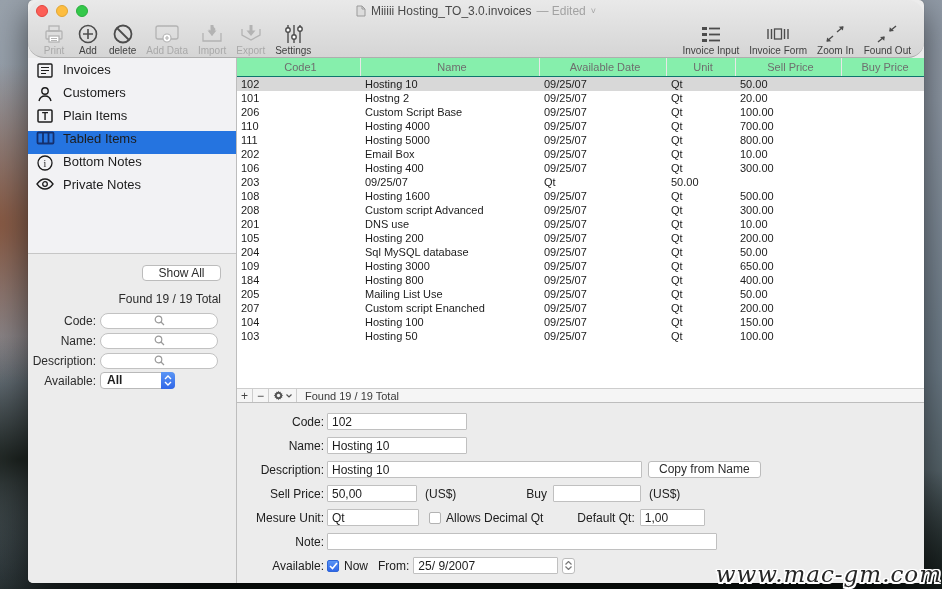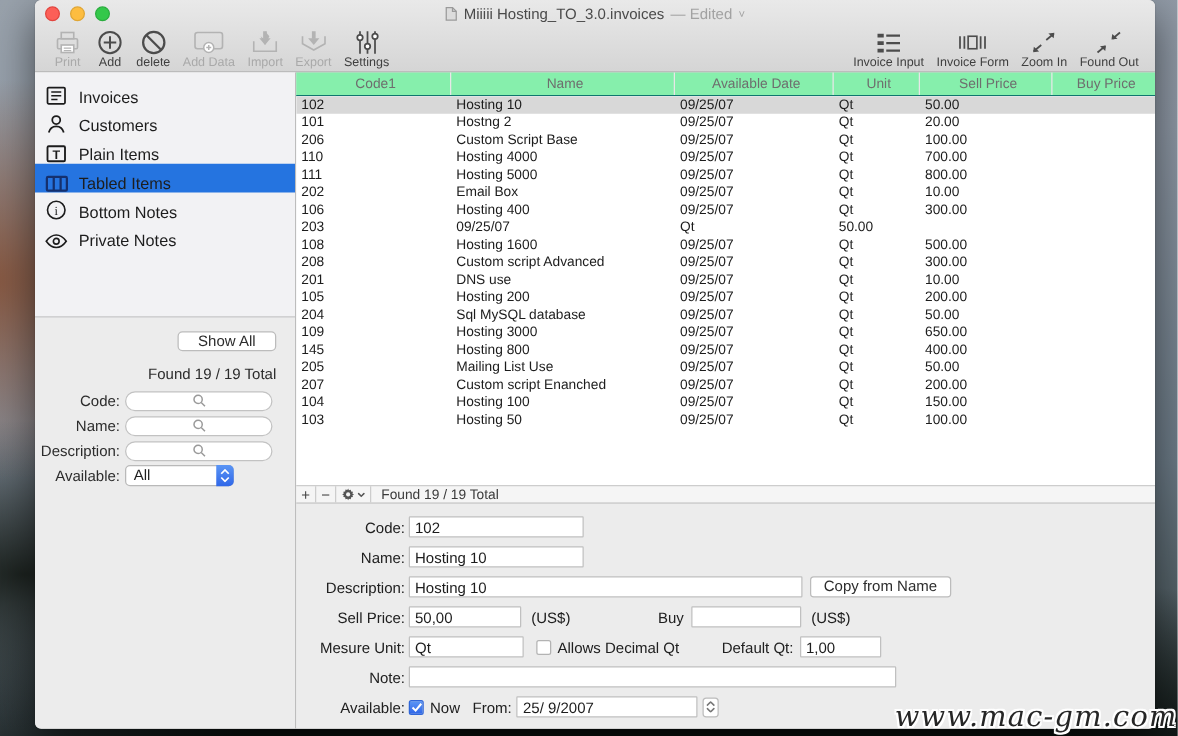--- a/index.html
+++ b/index.html
@@ -13,21 +13,21 @@
       radial-gradient(130% 45% at 55% 110%, rgba(10,16,14,1) 35%, rgba(10,16,14,0) 75%),
       linear-gradient(168deg,#99a2ac 0%,#8d97a4 38%,#6b7a86 72%,#3a4646 100%);
   }
   .window {
     position:absolute; left:28px; top:0; width:896px; height:583px;
     border-radius:5px; overflow:hidden;
     box-shadow:0 12px 34px rgba(0,0,0,.55), 0 0 1px rgba(0,0,0,.4);
     background:#ececec;
   }
   
-  .chrome { background:linear-gradient(#e9e9e9,#d5d5d5); border-bottom:1px solid #aeaeae; height:58px; position:relative; }
+  .chrome { background:linear-gradient(#e9e9e9,#d5d5d5); border-bottom:1px solid #aeaeae; height:58px; position:relative;border-radius:16px; }
   .titlebar { height:22px; position:relative; display:flex; align-items:center; justify-content:center; }
   .lights { position:absolute; left:8px; top:5px; display:flex; gap:8px; }
   .light { width:12px; height:12px; border-radius:50%; }
   .light.red { background:#fc5f57; border:1px solid #e2453e; }
   .light.yel { background:#fdbd40; border:1px solid #e0a634; }
   .light.grn { background:#34c84a; border:1px solid #2aad3e; }
   .titletext { font-size:12px; color:#4a4a4a; display:flex; align-items:center; gap:5px; }
   .titletext .suffix { color:#a2a2a2; }
   .toolbar { height:36px; display:flex; align-items:flex-start; padding:0 8px; position:relative; }
   .tb-group { display:flex; }
@@ -37,35 +37,35 @@
   .tb-btn .lb { font-size:10px; color:#3f3f3f; line-height:11px; white-space:nowrap; }
   .tb-btn.disabled .lb { color:#a9a9a9; }
   .tb-btn svg .stk { stroke:#4c4c4c; }
   .tb-btn.disabled svg .stk { stroke:#b3b3b3; }
   .tb-btn svg .fil { fill:#4c4c4c; }
   .tb-btn.disabled svg .fil { fill:#b3b3b3; }
   
   .content { position:absolute; top:58px; left:0; right:0; bottom:0; display:flex; }
   .sidebar { width:209px; border-right:1px solid #bdbdbd; display:flex; flex-direction:column; background:#ececec; }
   .side-list { height:196px; background:#f2f2f4; border-bottom:1px solid #c6c6c6; padding-top:4px; }
-  .side-item { height:23px; display:flex; align-items:flex-end; gap:8px; padding-left:7px; font-size:13px; color:#1d1d1d; }
+  .side-item { height:23px; display:flex; align-items:flex-start; gap:8px; padding-left:7px; font-size:13px; color:#1d1d1d; }
   .side-item.sel { background:#2574e0; }
   .side-item .sic { width:20px; display:flex; justify-content:center; }
   .side-filter { flex:1; padding-top:13px; position:relative; font-size:12px; color:#2c2c2c; }
   .showall {
     position:absolute; right:15px; top:11px; width:79px; height:16px;
     background:#fff; border:1px solid #bcbcbc; border-radius:4px;
     font-size:12px; color:#2c2c2c; text-align:center; line-height:14px;
   }
   .found-side { position:absolute; right:15px; top:38px; font-size:12px; color:#2c2c2c; }
   .filter-rows { position:absolute; top:58px; left:0; right:0; }
   .f-row { display:flex; align-items:center; height:17px; margin-bottom:3px; }
   .f-row .flabel { width:72px; text-align:right; padding-right:4px; font-size:12px; color:#2c2c2c; }
   .searchbox { width:118px; height:16px; background:#fff; border:1px solid #c2c2c2; border-radius:8px; display:flex; align-items:center; justify-content:center; }
-  .combo { width:87px; height:17px; background:#fff; border:1px solid #b9b9b9; border-radius:4px; display:flex; align-items:flex-start; position:relative; font-size:12px; color:#1d1d1d; padding-left:6px; }
+  .combo { width:75px; height:17px; background:#fff; border:1px solid #b9b9b9; border-radius:4px; display:flex; align-items:flex-start; position:relative; font-size:12px; color:#1d1d1d; padding-left:6px;font-weight:bold; }
   .combo .stepper { position:absolute; right:-1px; top:-1px; width:14px; height:17px; background:linear-gradient(#5a95f5,#3067e8); border-radius:0 4px 4px 0; display:flex; flex-direction:column; align-items:center; justify-content:center; gap:1px; }
   
   .main { flex:1; display:flex; flex-direction:column; }
   .thead, .trow { display:grid; grid-template-columns:124px 179px 127px 69px 106px 1fr; }
   .thead { height:19px; background:#86efac; border-bottom:1px solid #0f766e;text-align:center; }
   .thead .hcell { font-size:11px; color:#6e6e6e; line-height:18px; padding-left:4px; border-right:1px solid #e7e7e7; overflow:hidden; white-space:nowrap; }
   .thead .hcell:last-child { border-right:none; }
   .tbody { height:311px; background:#fff; overflow:hidden; }
   .trow { height:14px; }
   .trow.sel { background:#d8d8d8; }
@@ -484,21 +484,21 @@
           </div>
           <div class="trow">
             <div class="tcell">109</div>
             <div class="tcell">Hosting 3000</div>
             <div class="tcell">09/25/07</div>
             <div class="tcell">Qt</div>
             <div class="tcell">650.00</div>
             <div class="tcell"></div>
           </div>
           <div class="trow">
-            <div class="tcell">145</div>
+            <div class="tcell">184</div>
             <div class="tcell">Hosting 800</div>
             <div class="tcell">09/25/07</div>
             <div class="tcell">Qt</div>
             <div class="tcell">400.00</div>
             <div class="tcell"></div>
           </div>
           <div class="trow">
             <div class="tcell">205</div>
             <div class="tcell">Mailing List Use</div>
             <div class="tcell">09/25/07</div>

